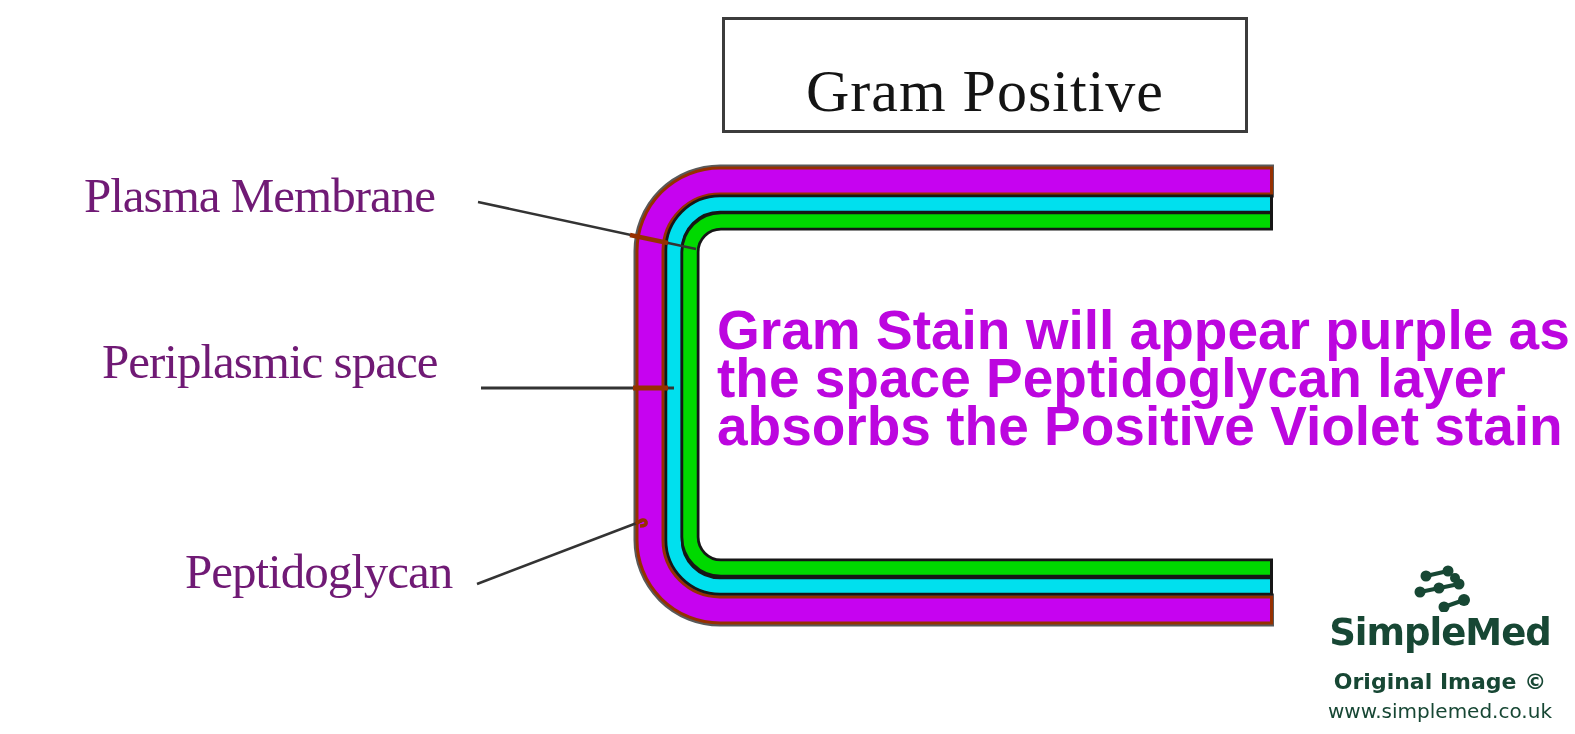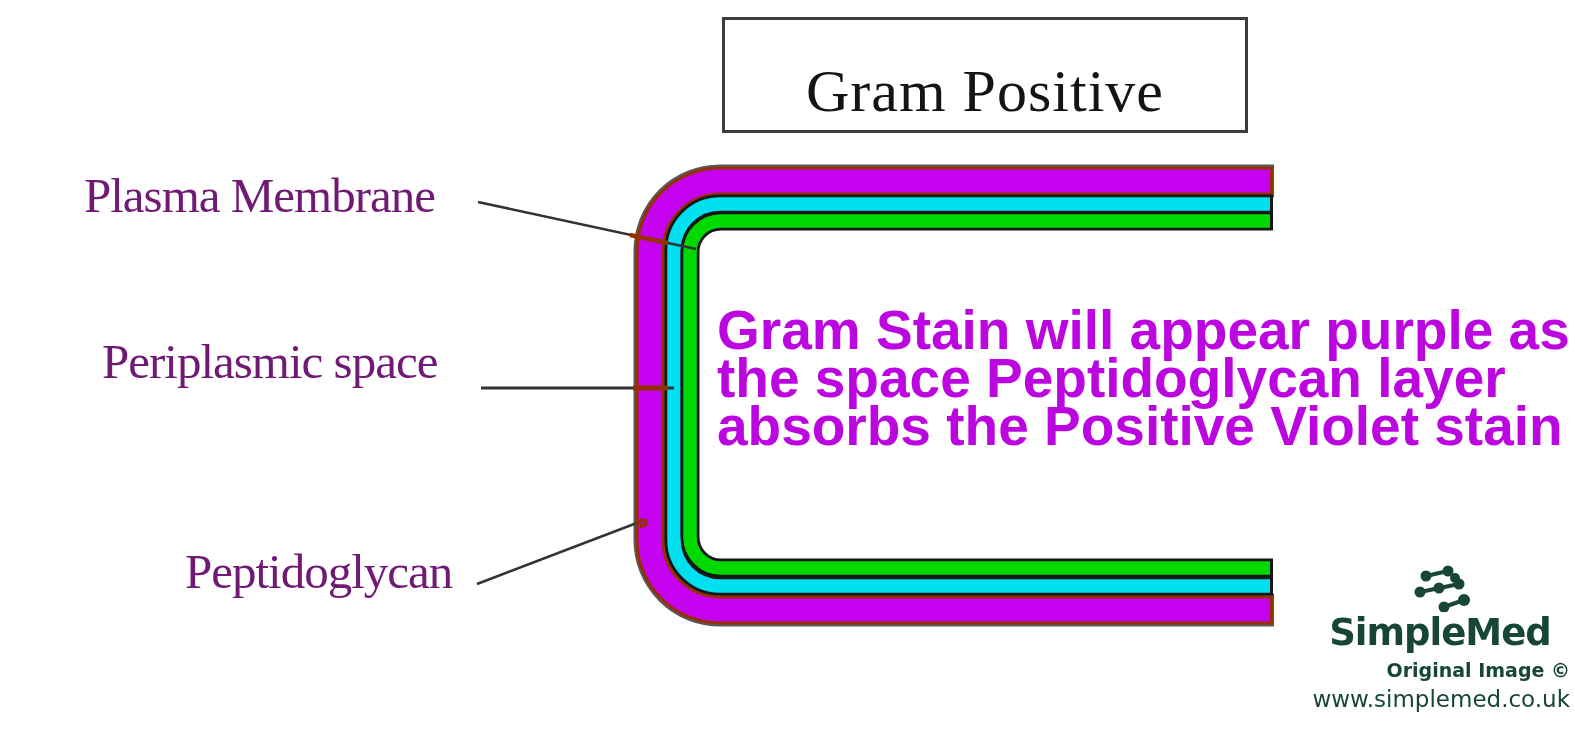--- a/index.html
+++ b/index.html
@@ -30,22 +30,22 @@
     position:absolute;left:717px;top:306px;
     font-family:"Liberation Sans", sans-serif;font-weight:bold;
     font-size:55px;line-height:48px;letter-spacing:0px;white-space:nowrap;
   }
   .branding{
     position:absolute;left:1310px;top:560px;width:260px;
     text-align:center;font-family:"DejaVu Sans", sans-serif;
   }
   .brand-icon{display:block;margin:0 auto;}
   .brand-name{font-size:37px;font-weight:bold;line-height:40px;margin-top:1px;letter-spacing:-1px;}
-  .brand-orig{font-size:19px;font-weight:bold;line-height:30px;margin-top:2px;text-align:right;}
-  .brand-url{font-size:23px;font-weight:normal;line-height:24px;margin-top:2px;text-align:right;}
+  .brand-orig{font-size:22px;font-weight:bold;line-height:30px;margin-top:14px;}
+  .brand-url{font-size:20px;font-weight:normal;line-height:24px;margin-top:2px;}
 </style>
 </head>
 <body>
 
 <div class="canvas">
 
   <svg class="layer-svg" width="1575" height="734" viewBox="0 0 1575 734">
 
     <g>
       <path d="M 1274 181 H 720 A 70 70 0 0 0 650 251 V 540 A 70 70 0 0 0 720 610 H 1274" fill="none" stroke="#595959" stroke-width="33"></path>

